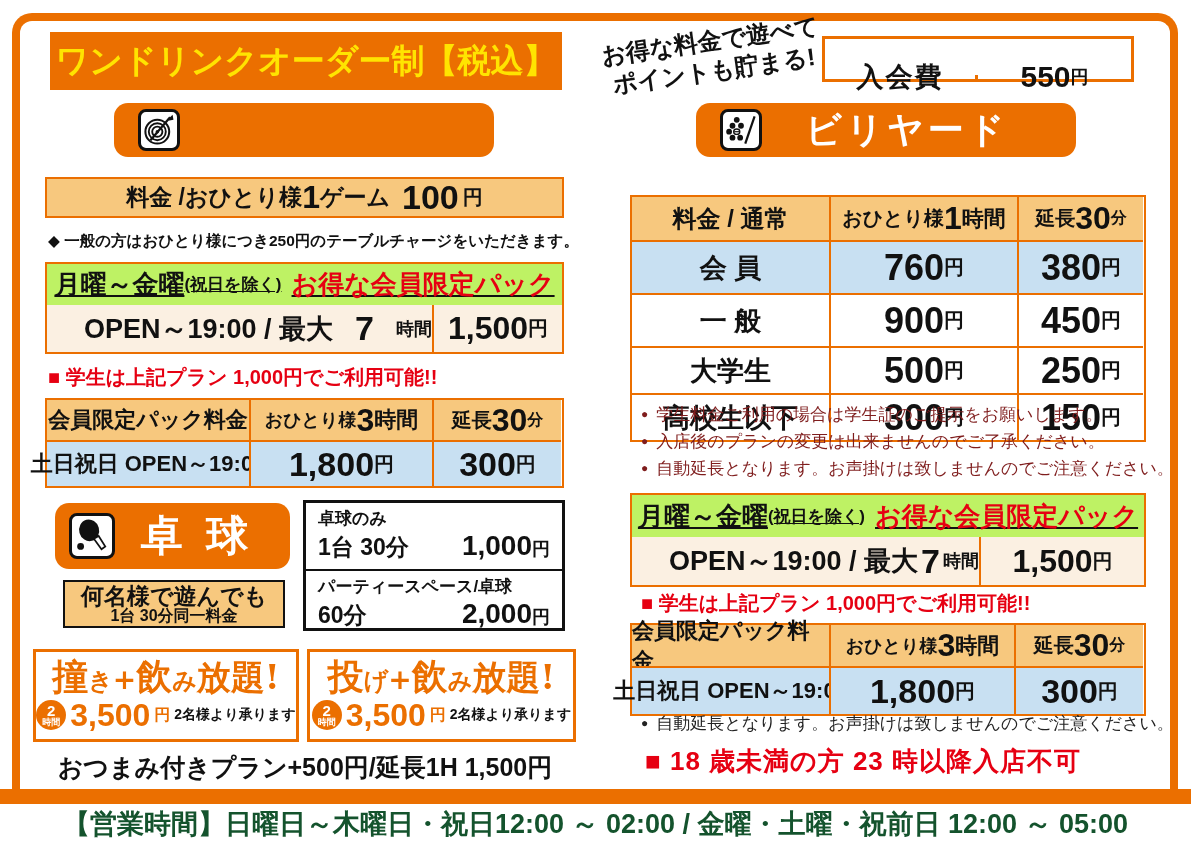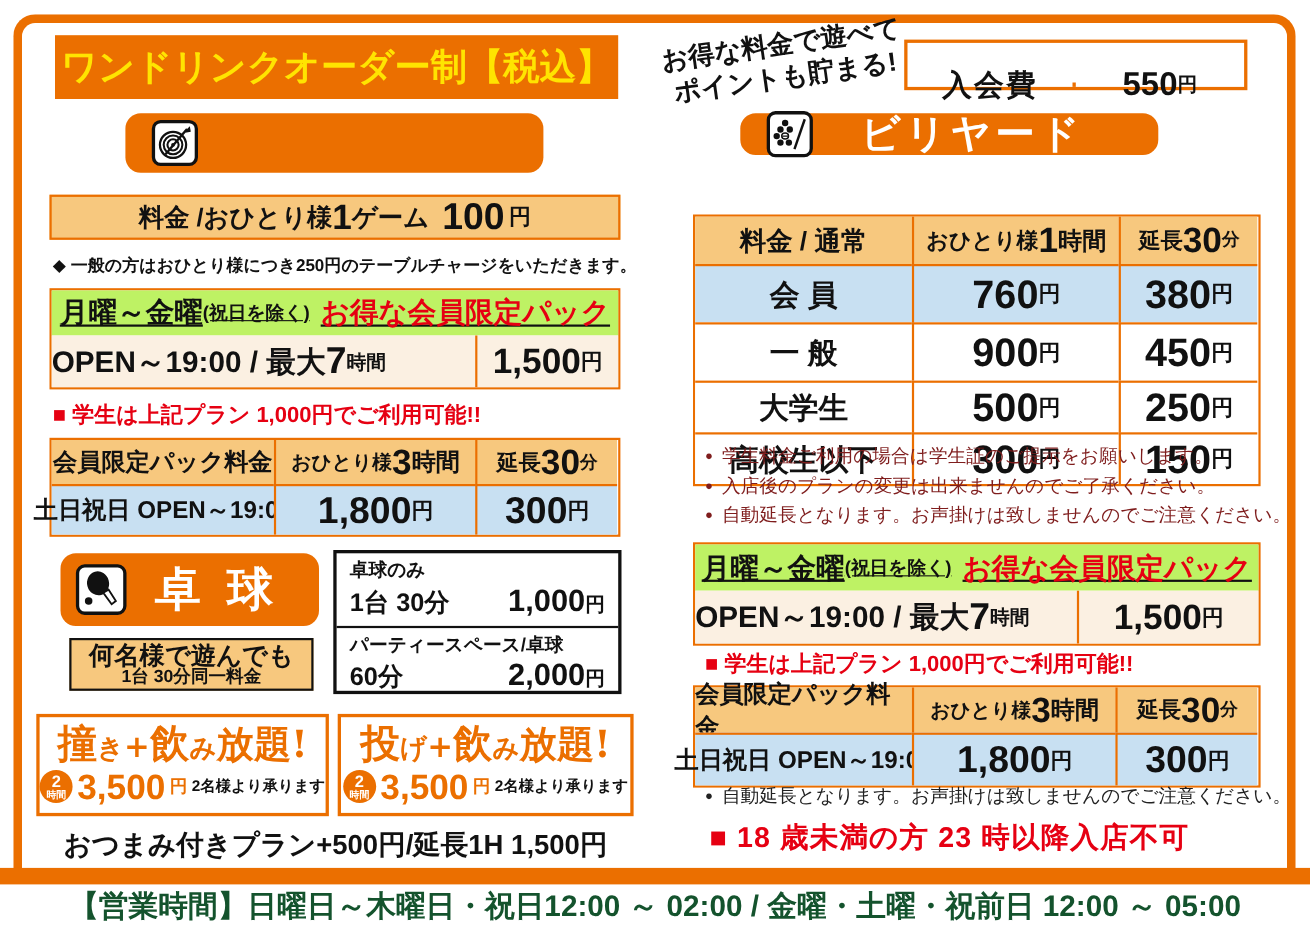--- a/index.html
+++ b/index.html
@@ -23,42 +23,42 @@
     background:#fff; border:3px solid #111; border-radius:8px;
     width:42px; height:42px; display:flex; align-items:center; justify-content:center; flex:none;
   }
   .title-banner {
     left:50px; top:32px; width:512px; height:58px; background:#EB6F00;
     display:flex; align-items:center; justify-content:center;
     color:#FFE400; font-size:33px; letter-spacing:0px;
   }
   .darts-banner { left:114px; top:103px; width:380px; height:54px; padding-left:24px; }
   .darts-banner .bt { flex:1; text-align:center; font-size:38px; letter-spacing:16px; padding-right:30px;}
-  .bill-banner { left:673px; top:103px; width:380px; height:38px; padding-left:24px; }
+  .bill-banner { left:696px; top:103px; width:380px; height:54px; padding-left:24px; }
   .bill-banner .bt { flex:1; text-align:center; font-size:36px; letter-spacing:4px; padding-right:24px;}
   .tt-banner { left:55px; top:503px; width:235px; height:66px; padding-left:14px; }
   .tt-banner .bt { flex:1; text-align:center; font-size:42px; letter-spacing:6px; padding-right:10px;}
 
   .promo { left:596px; top:26px; width:232px; transform:rotate(-8deg); text-align:center;
            font-size:24px; line-height:1.25; color:#111; }
   .member-box { left:822px; top:36px; width:312px; height:46px; border:3px solid #EB6F00;
                 display:flex; background:#fff; }
   .member-box .cell { display:flex; align-items:center; justify-content:center;margin-top:36px; }
   .member-box .c1 { width:50%; border-right:3px solid #EB6F00; font-size:27px; letter-spacing:2px;}
   .member-box .c2 { width:50%; }
 
   .price-box { left:45px; top:177px; width:519px; height:41px; background:#F7C87E;
                border:2px solid #EB6F00; display:flex; align-items:center; justify-content:center; }
   .note-black { font-size:15.5px; color:#111; }
   .darts-note { left:48px; top:231px; }
 
   .pack-box { border:2.5px solid #EB6F00; }
   .pack-head { background:#bef264; display:flex; align-items:center; justify-content:center;text-decoration:underline; }
   .pack-row  { background:#FBF0E2; display:flex; align-items:stretch; }
-  .pack-row .plan { flex:1; display:flex; align-items:center; justify-content:flex-start; }
+  .pack-row .plan { flex:1; display:flex; align-items:center; justify-content:space-between;padding-left:37px; }
   .pack-row .price { display:flex; align-items:center; justify-content:center; border-left:2.5px solid #EB6F00; }
   .darts-pack { left:45px; top:262px; width:519px; }
   .darts-pack .pack-head { height:41px; }
   .darts-pack .pack-row { height:47px; }
   .darts-pack .price { width:130px; }
   .bill-pack { left:630px; top:493px; width:516px; }
   .bill-pack .pack-head { height:42px; }
   .bill-pack .pack-row { height:48px; }
   .bill-pack .price { width:165px; }
 

